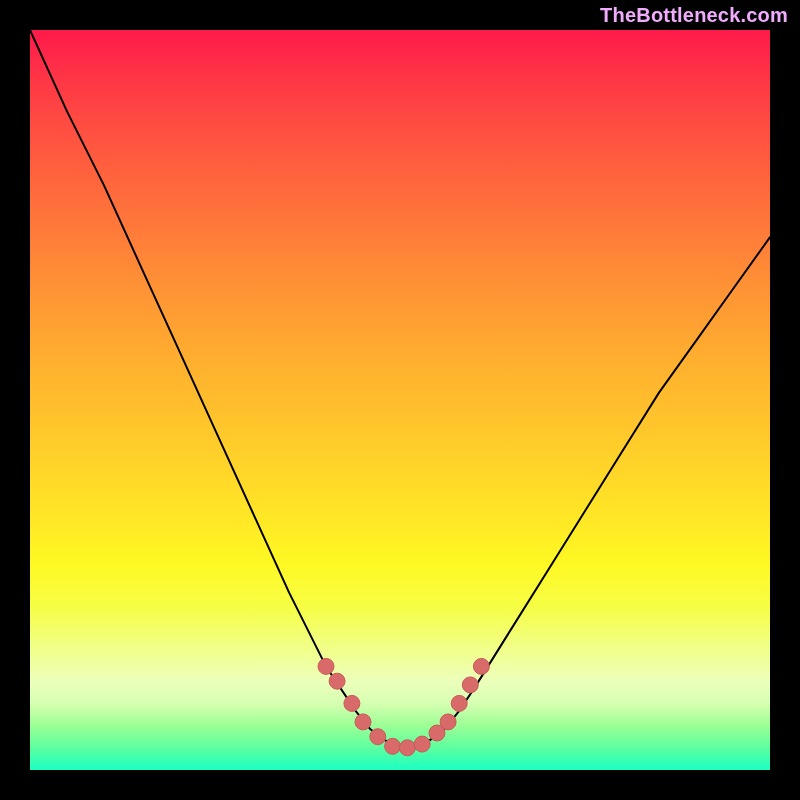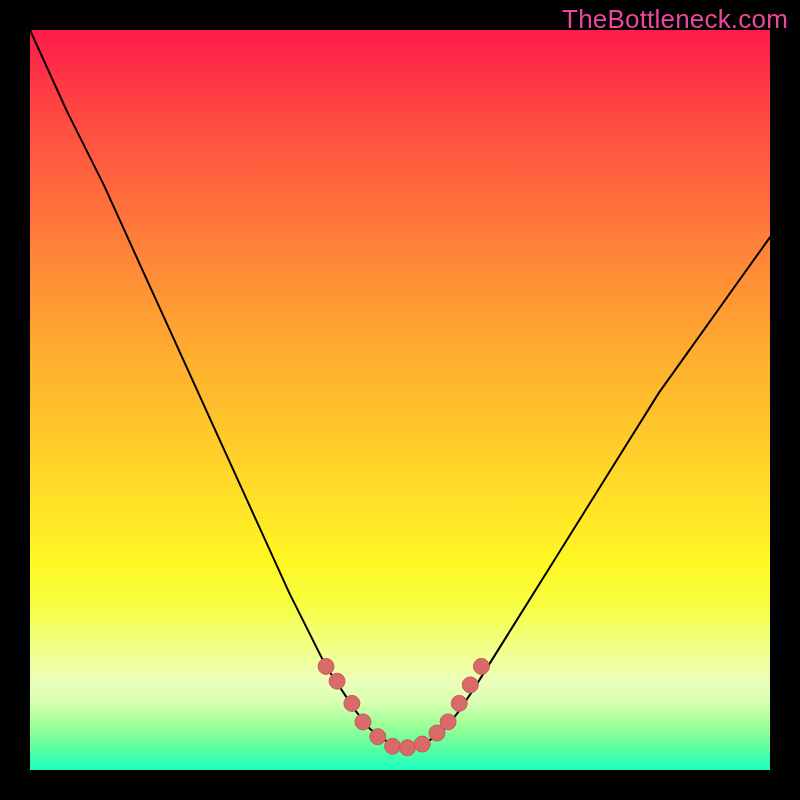--- a/index.html
+++ b/index.html
@@ -70,23 +70,23 @@
   }
   .marker {
     fill: #d86a6a;
     stroke: #c85a5a;
     stroke-width: 1;
   }
   .watermark {
     position: absolute;
     top: 4px;
     right: 12px;
-    color: #ec4899;
-    font-size: 26px;
-    font-weight: 400;
+    color: #f0abfc;
+    font-size: 20px;
+    font-weight: 700;
     letter-spacing: 0.2px;
     user-select: none;
   }
 </style>
 </head>
 <body>
 
 <div class="frame">
 
   <div class="watermark">TheBottleneck.com</div>

